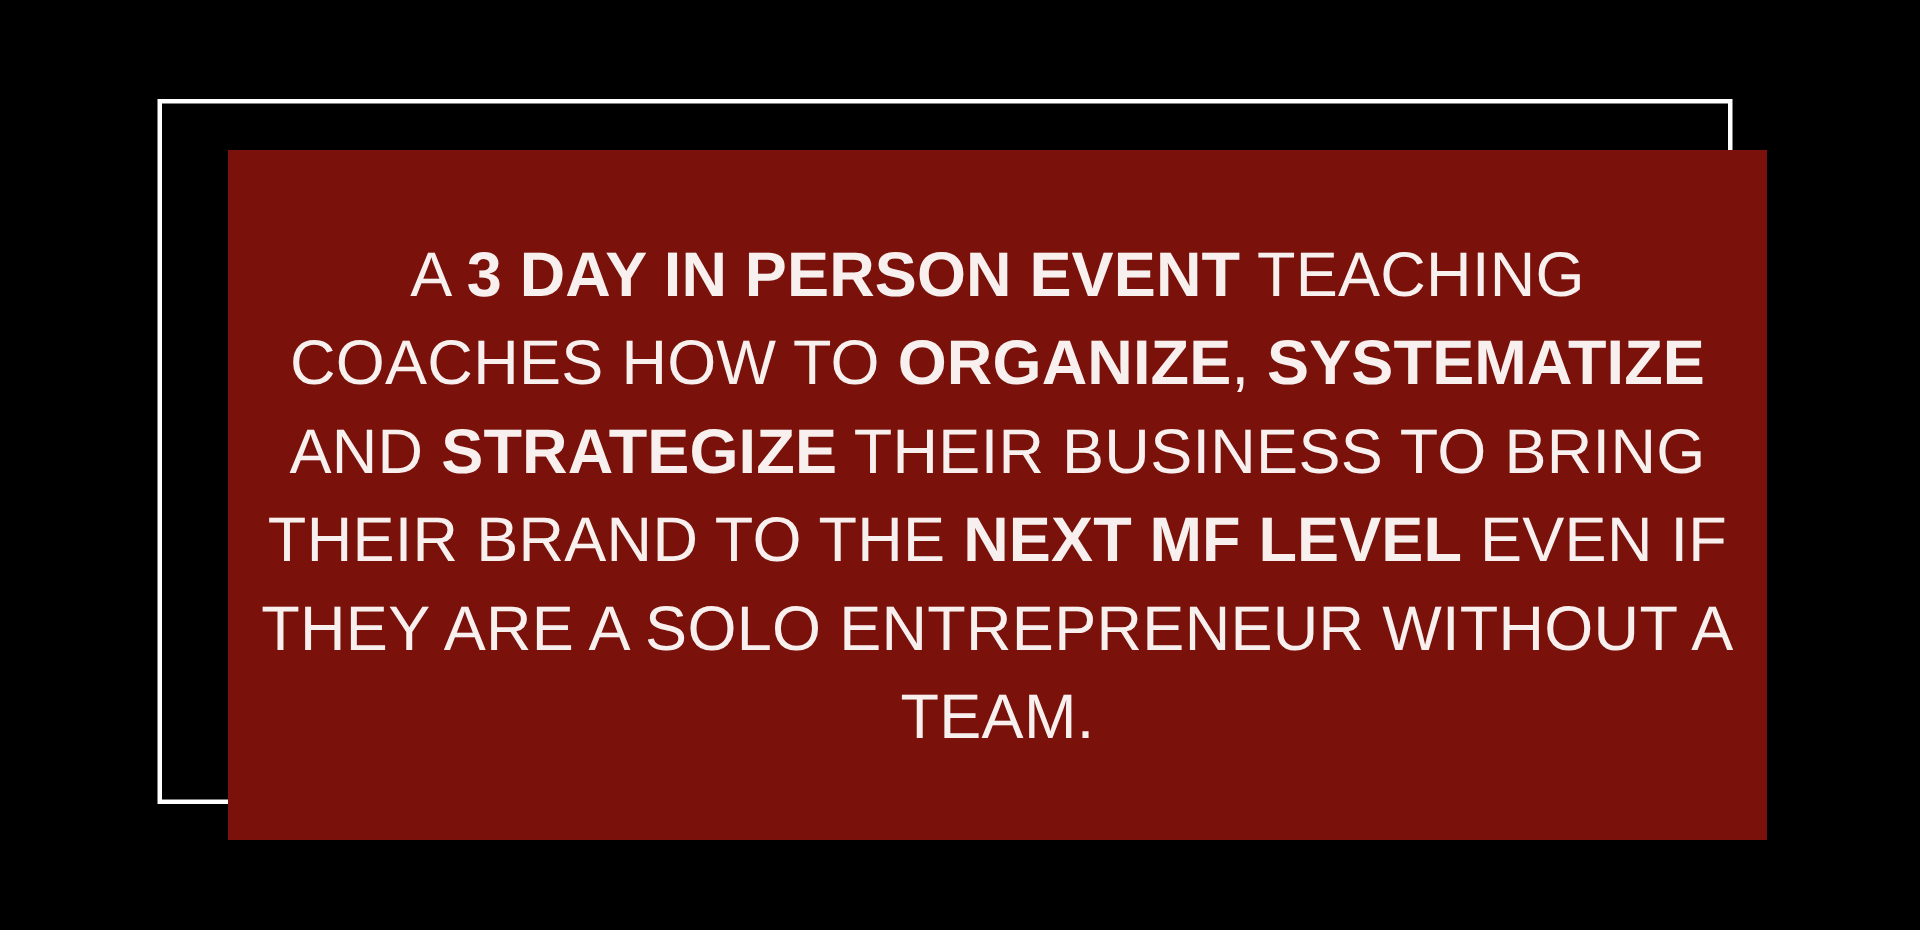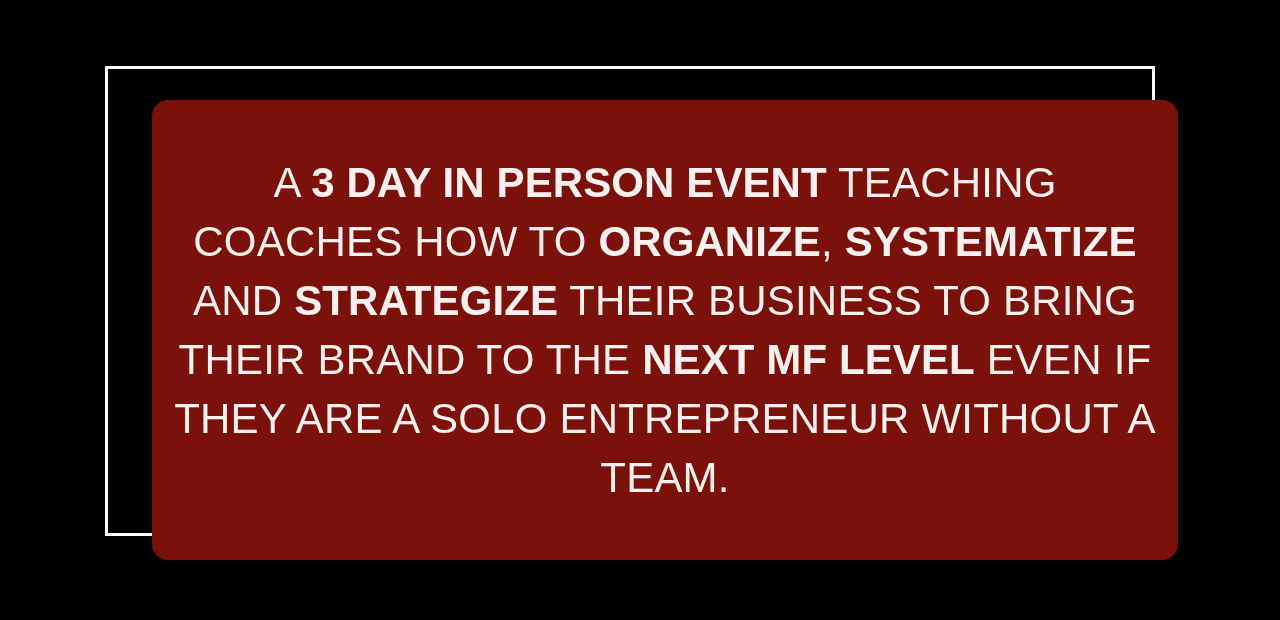--- a/index.html
+++ b/index.html
@@ -33,21 +33,20 @@
   
   #red-panel {
     position: absolute;
     left: 152px;
     top: 100px;
     width: 1026px;
     height: 460px;
     background: #7A110A;
     z-index: 2;
     box-sizing: border-box;
-    border-radius: 16px;
   }
   #headline {
     position: absolute;
     left: 0;
     right: 0;
     top: 53px;
     margin: 0;
     padding: 0 18px;
     box-sizing: border-box;
     text-align: center;

